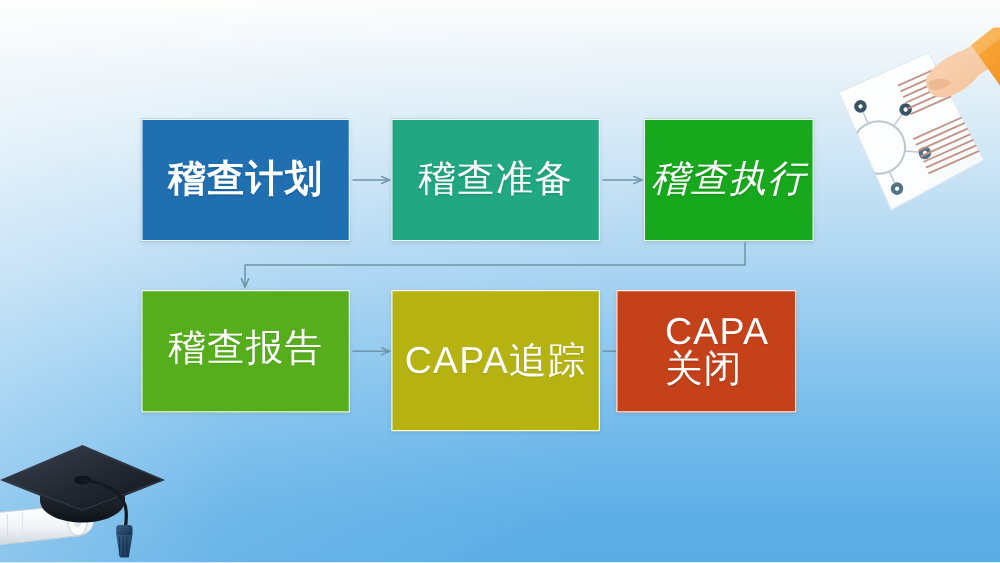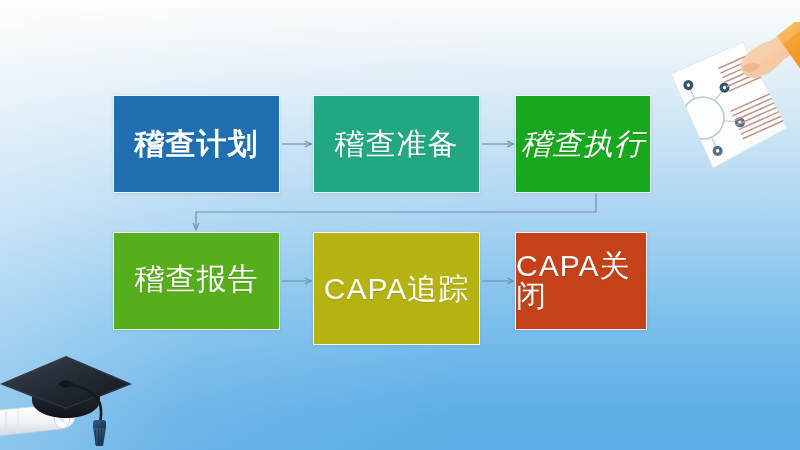--- a/index.html
+++ b/index.html
@@ -43,21 +43,21 @@
     text-shadow:0 1px 1px rgba(0,0,0,0.10);
     box-shadow:0 1px 3px rgba(20,60,90,0.13);
   }
   .box .lbl{display:block;}
 
   #box-plan      {left:113px;top:95px; width:167px;height:98px;background:#206FB0;font-weight:bold;}
   #box-prepare   {left:313px;top:95px; width:167px;height:98px;background:#22A783;}
   #box-execute   {left:515px;top:95px; width:136px;height:98px;background:#18A81D;font-style:italic;}
   #box-report    {left:113px;top:232px;width:167px;height:98px;background:#56AE1C;font-family:Liberation Mono, monospace;}
   #box-capa-track{left:313px;top:232px;width:167px;height:113px;background:#B5B211;}
-  #box-capa-close{left:515px;top:232px;width:132px;height:98px;background:#C4411A;}
+  #box-capa-close{left:493px;top:232px;width:144px;height:98px;background:#C4411A;padding-left:38px;}
 
   
   #connectors{position:absolute;left:0;top:0;width:800px;height:450px;pointer-events:none;}
 
   
   #hand-tablet{position:absolute;left:655px;top:22px;width:150px;height:170px;}
 
   
   #grad-cap{position:absolute;left:-4px;top:348px;width:140px;height:102px;}
 

